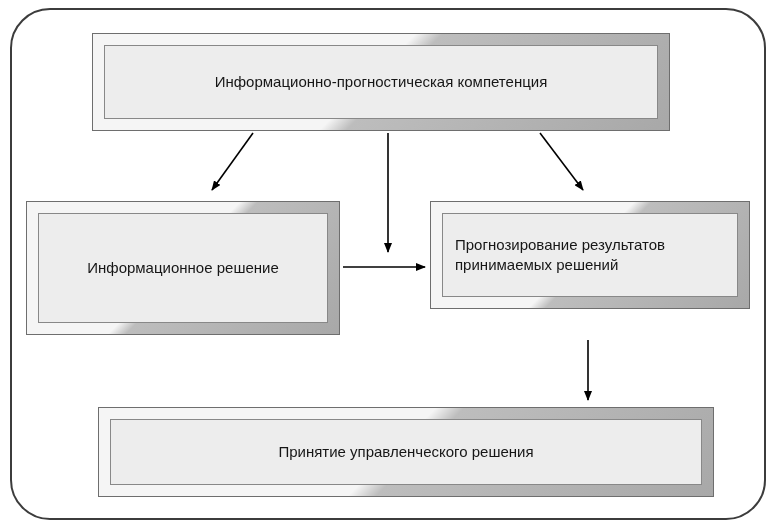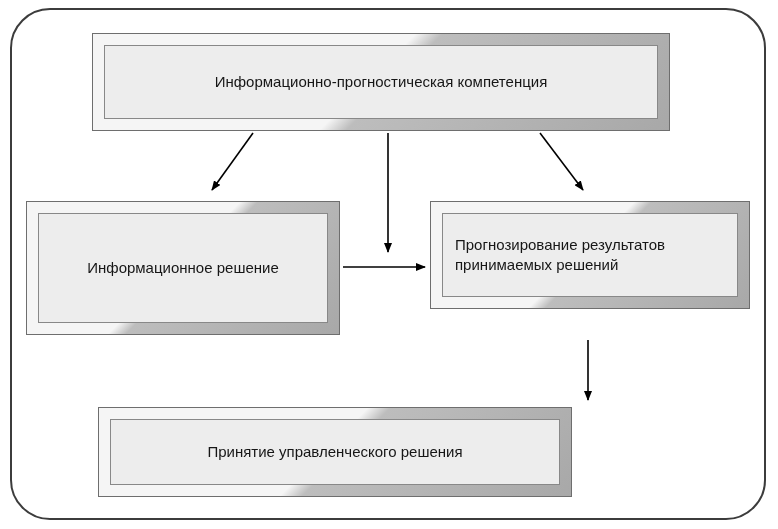--- a/index.html
+++ b/index.html
@@ -91,21 +91,21 @@
     </div>
   </div>
 
   <div class="box" style="left:430px; top:201px; width:320px; height:108px;">
     <div class="bevel-tl"></div>
     <div class="innerwrap">
       <span class="label">Прогнозирование результатов принимаемых решений</span>
     </div>
   </div>
 
-  <div class="box" style="left:98px; top:407px; width:474px; height:90px;">
+  <div class="box" style="left:98px; top:407px; width:616px; height:90px;">
     <div class="bevel-tl"></div>
     <div class="innerwrap">
       <span class="label">Принятие управленческого решения</span>
     </div>
   </div>
 
   <svg class="arrows" viewBox="0 0 778 529">
     <defs>
       <marker id="ah" markerWidth="10" markerHeight="8" refX="9" refY="4" orient="auto" markerUnits="userSpaceOnUse">
         <path d="M0,0 L10,4 L0,8 z" fill="#000000"></path>

